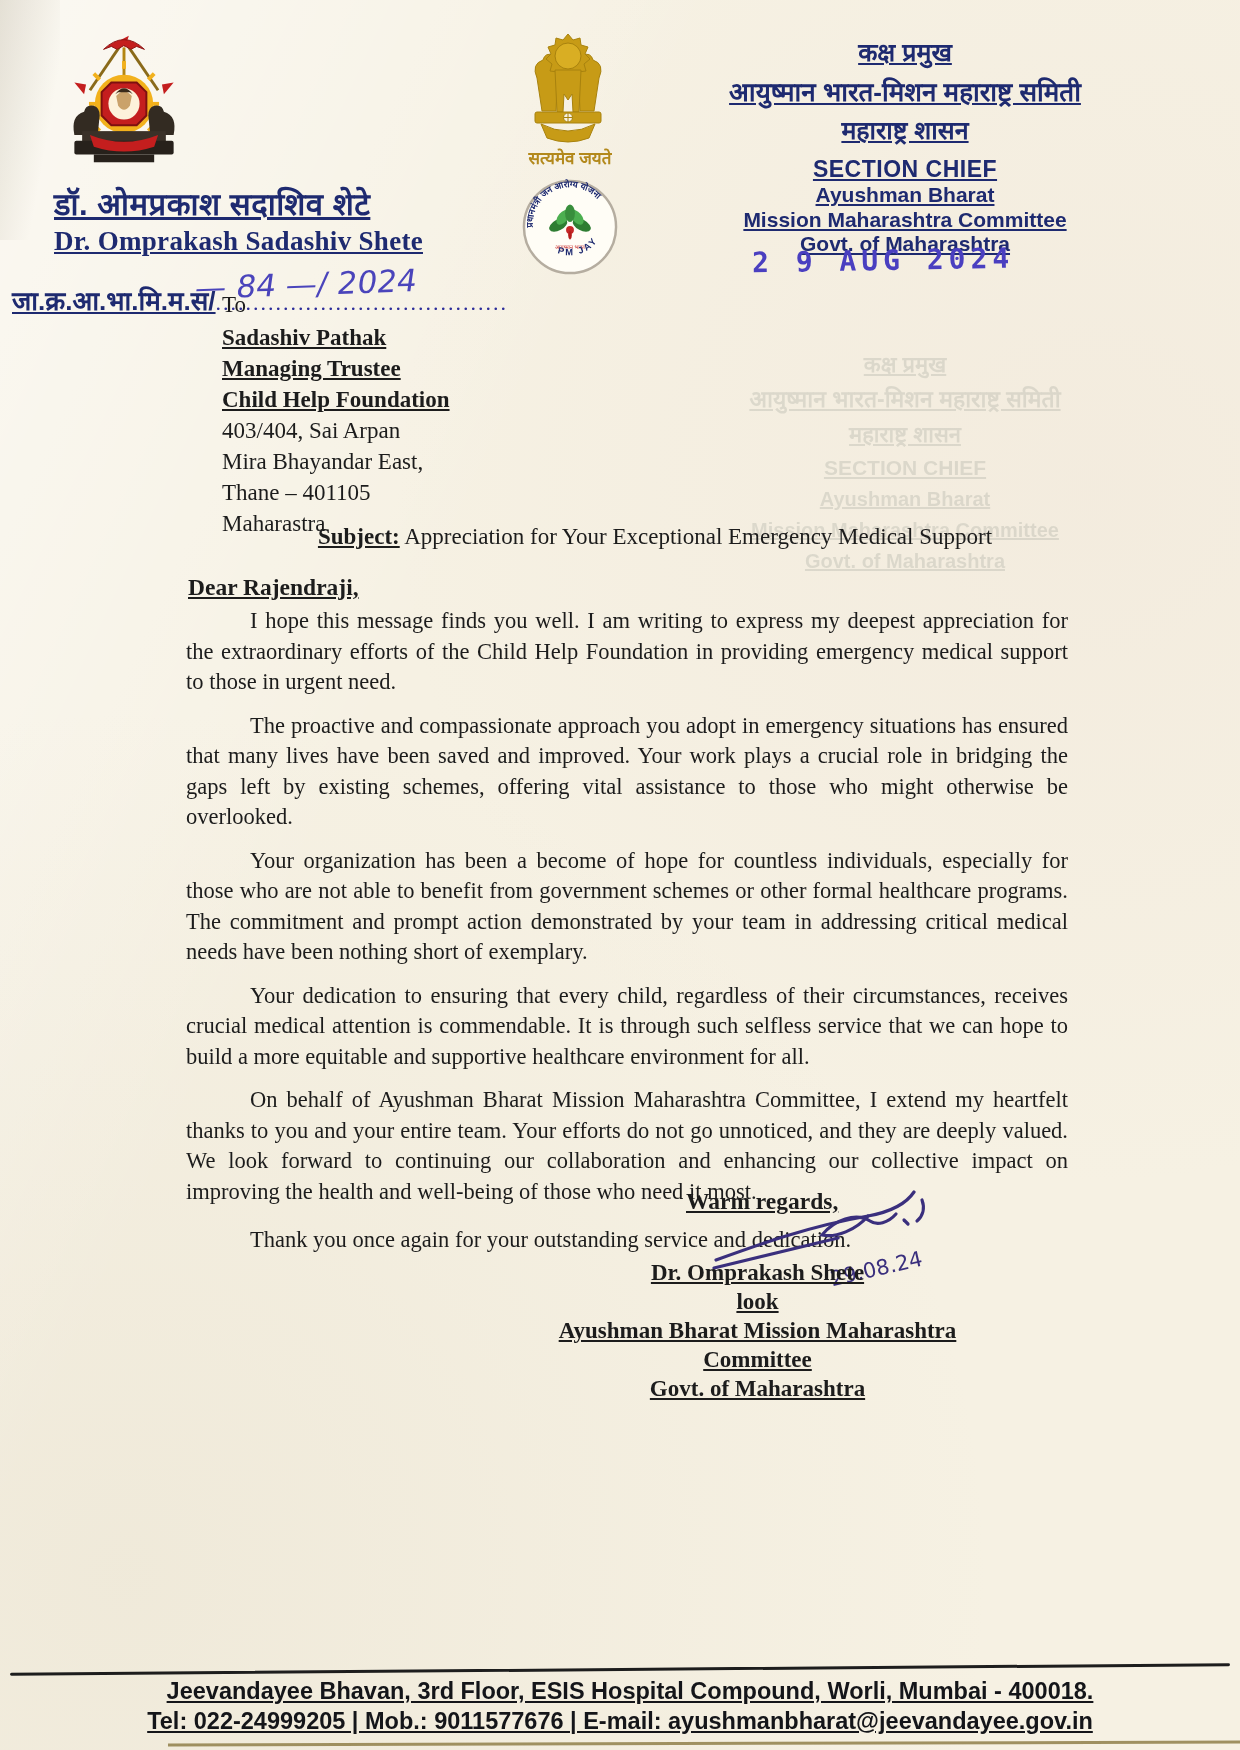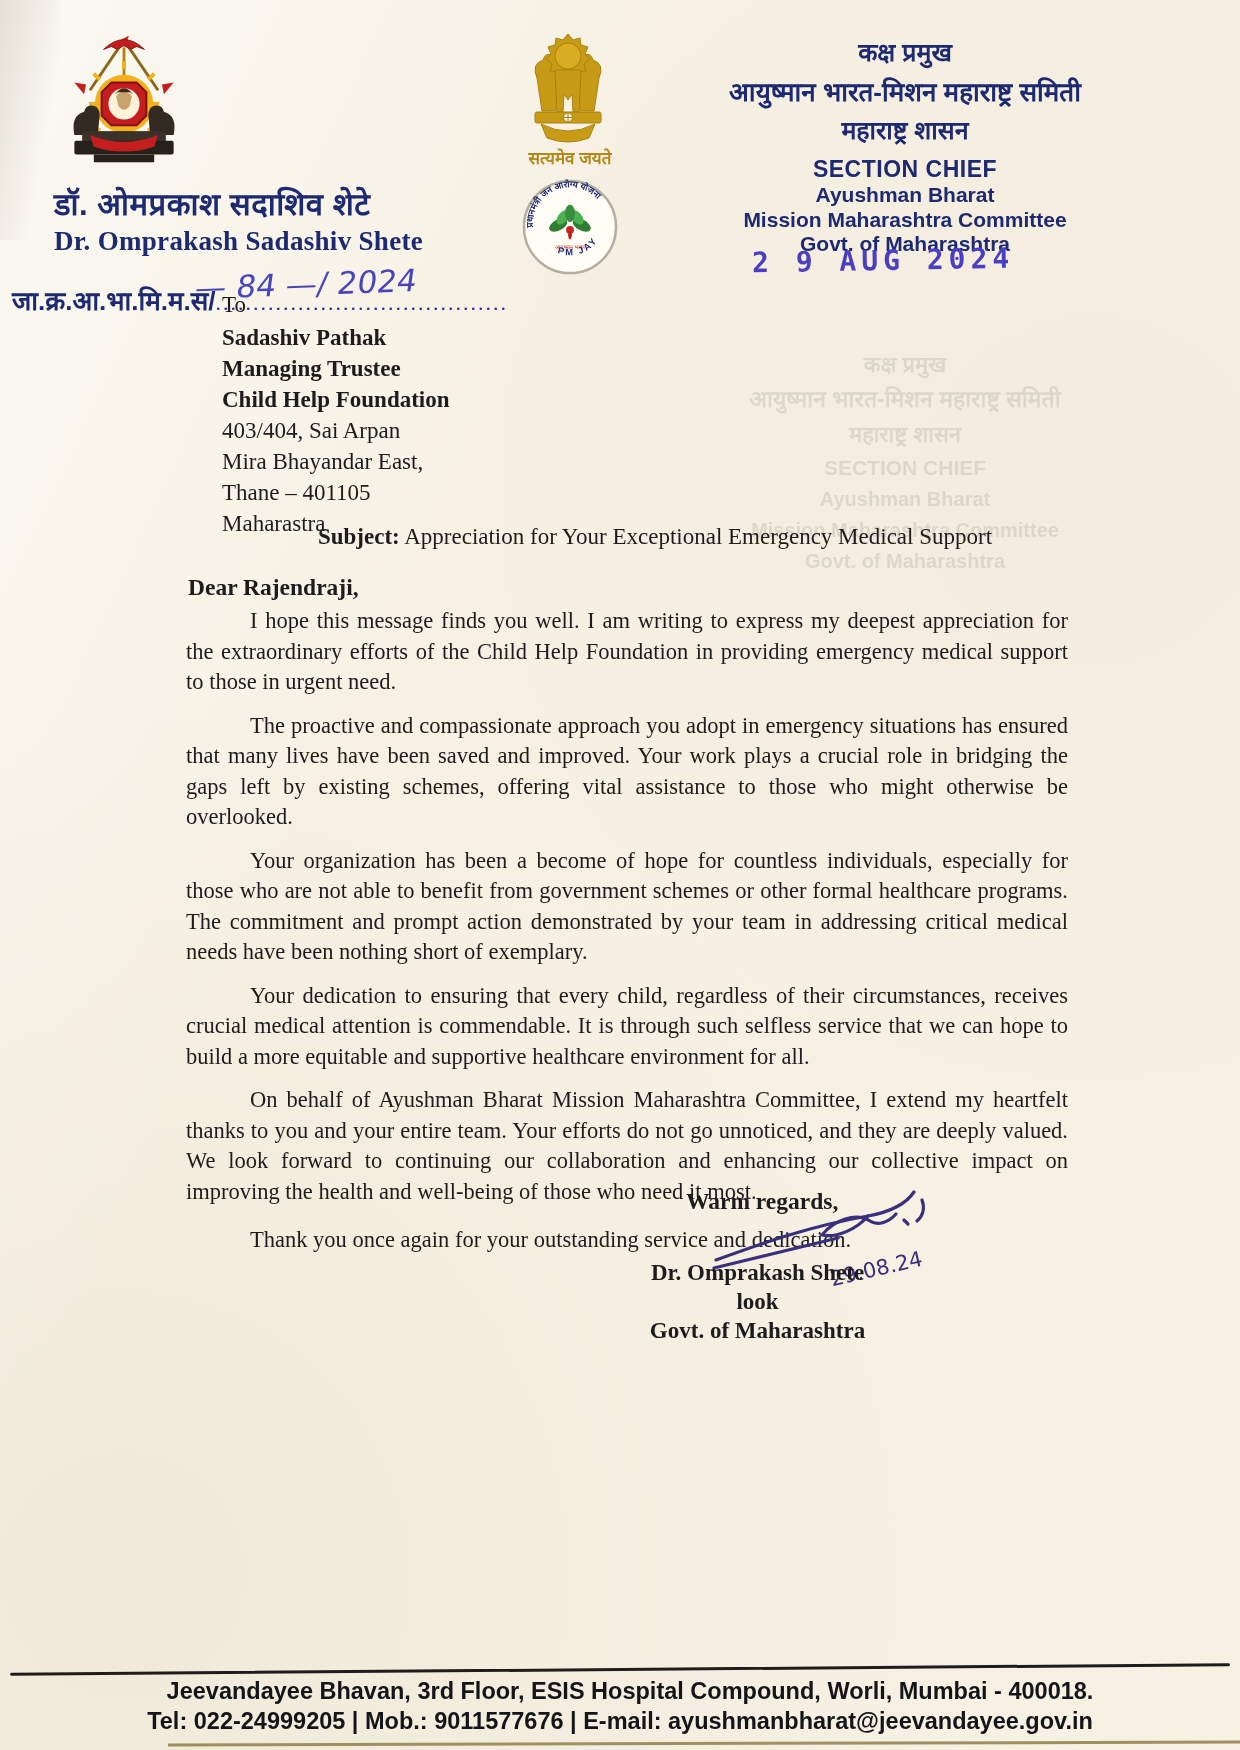--- a/index.html
+++ b/index.html
@@ -12,21 +12,21 @@
       linear-gradient(115deg, rgba(255,255,255,.55), rgba(255,255,255,0) 35%),
       #f6f1e3;
     overflow:hidden;
     font-family:"Liberation Serif", serif;
     color:#1c1c1c;
   }
   .abs{position:absolute;}
   .navy{color:#1e2a70;}
   .sans{font-family:"Liberation Sans", sans-serif;}
   .serif{font-family:"Liberation Serif", serif;}
-  .b{font-weight:bold;}
+  .b{font-weight:bold;text-decoration:underline;}
 
   
   .crest{left:58px;top:26px;width:132px;height:146px;}
   .name-dev{left:54px;top:182px;font-size:31px;letter-spacing:.5px;}
   .name-eng{left:54px;top:226px;font-size:27px;letter-spacing:.3px;}
   .ref-row{left:12px;top:282px;font-size:26px;white-space:nowrap;}
   .ref-dots{color:#2e2f9a;letter-spacing:2px;font-size:22px;}
   .ref-hand{
     left:196px;top:266px;font-size:31px;color:#4a44bb;
     font-family:"DejaVu Sans", sans-serif;
@@ -241,20 +241,21 @@
       <path d="M204,34 l4,4"></path>
       <path d="M222,14 c3,8 1,16 -5,21"></path>
       <path d="M14,82 L138,52"></path>
     </g>
     <text x="130" y="96" font-size="21" fill="#3a2f7d" font-family="DejaVu Sans, sans-serif" transform="rotate(-13 150 88)">29.08.24</text>
   </svg>
 
   <div class="abs sig-block b">
     <div>Dr. Omprakash Shete</div>
     <div>look</div>
+    <div>Ayushman Bharat Mission Maharashtra Committee</div>
     <div>Govt. of Maharashtra</div>
   </div>
 
   <div class="abs foot-line"></div>
   <div class="abs foot1 b sans">Jeevandayee Bhavan, 3rd Floor, ESIS Hospital Compound, Worli, Mumbai - 400018.</div>
   <div class="abs foot2 b sans">Tel: 022-24999205 | Mob.: 9011577676 | E-mail: ayushmanbharat@jeevandayee.gov.in</div>
   <div class="abs bottom-edge"></div>
 
 </div>
 

